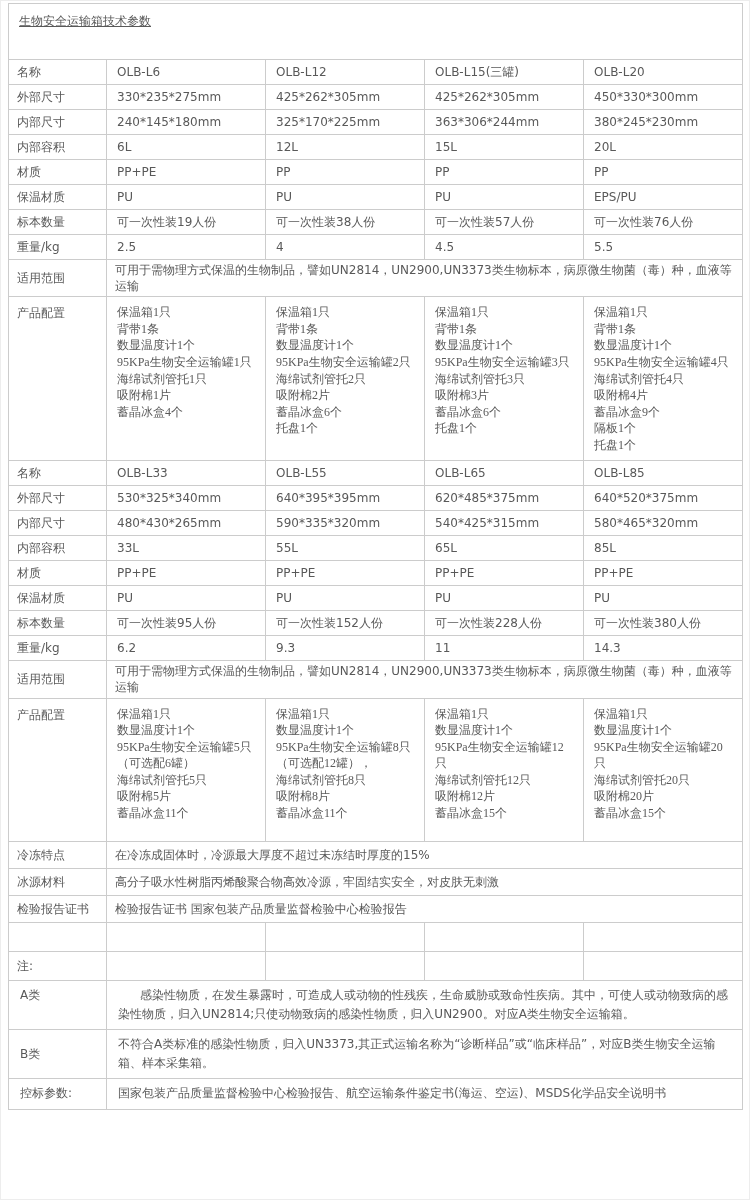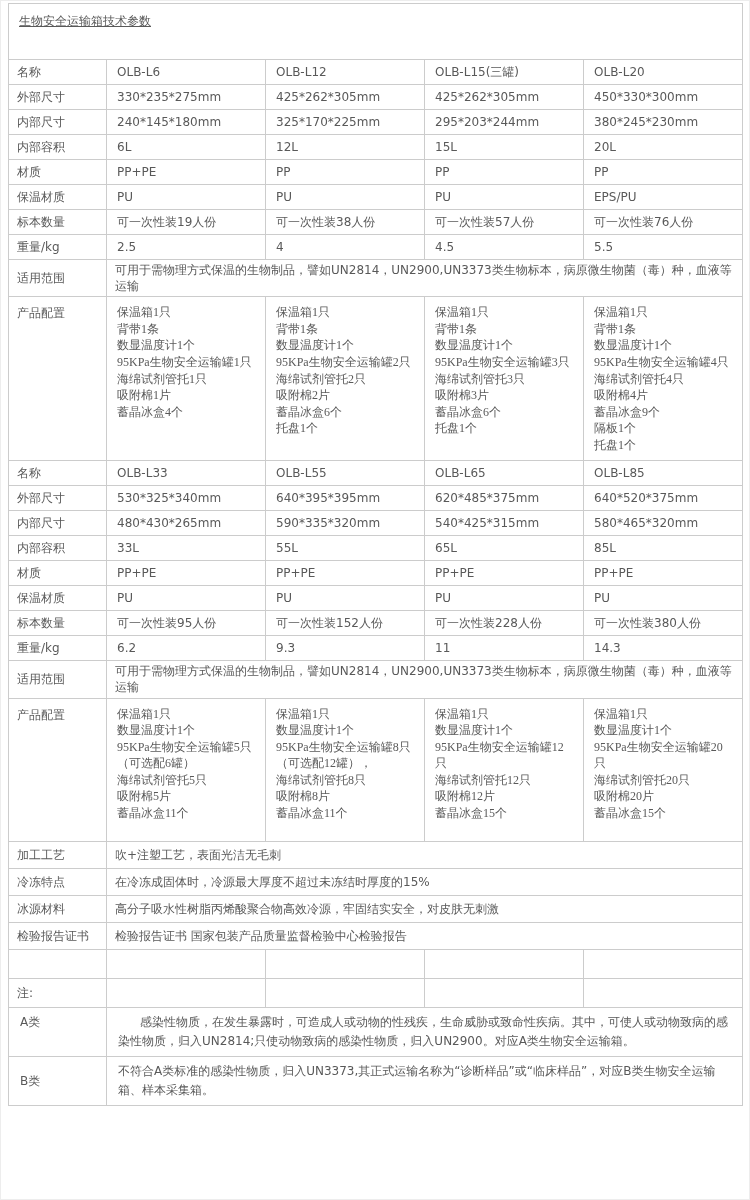--- a/index.html
+++ b/index.html
@@ -63,21 +63,21 @@
     <td class="lbl">外部尺寸</td>
     <td>330*235*275mm</td>
     <td>425*262*305mm</td>
     <td>425*262*305mm</td>
     <td>450*330*300mm</td>
   </tr>
   <tr class="r">
     <td class="lbl">内部尺寸</td>
     <td>240*145*180mm</td>
     <td>325*170*225mm</td>
-    <td>295*203*244mm</td>
+    <td>363*306*244mm</td>
     <td>380*245*230mm</td>
   </tr>
   <tr class="r">
     <td class="lbl">内部容积</td>
     <td>6L</td>
     <td>12L</td>
     <td>15L</td>
     <td>20L</td>
   </tr>
   <tr class="r">
@@ -230,24 +230,20 @@
 蓄晶冰盒15个</td>
     <td class="cfg">保温箱1只
 数显温度计1个
 95KPa生物安全运输罐20只
 海绵试剂管托20只
 吸附棉20片
 蓄晶冰盒15个</td>
   </tr>
 
   <tr class="f">
-    <td class="lbl">加工工艺</td>
-    <td class="span4" colspan="4">吹+注塑工艺，表面光洁无毛刺</td>
-  </tr>
-  <tr class="f">
     <td class="lbl">冷冻特点</td>
     <td class="span4" colspan="4">在冷冻成固体时，冷源最大厚度不超过未冻结时厚度的15%</td>
   </tr>
   <tr class="f">
     <td class="lbl">冰源材料</td>
     <td class="span4" colspan="4">高分子吸水性树脂丙烯酸聚合物高效冷源，牢固结实安全，对皮肤无刺激</td>
   </tr>
   <tr class="f">
     <td class="lbl">检验报告证书</td>
     <td class="span4" colspan="4">检验报告证书 国家包装产品质量监督检验中心检验报告</td>
@@ -270,15 +266,19 @@
   </tr>
 
   <tr class="note">
     <td class="lbl top">A类</td>
     <td class="span4 indent" colspan="4">感染性物质，在发生暴露时，可造成人或动物的性残疾，生命威胁或致命性疾病。其中，可使人或动物致病的感染性物质，归入UN2814;只使动物致病的感染性物质，归入UN2900。对应A类生物安全运输箱。</td>
   </tr>
   <tr class="note">
     <td class="lbl">B类</td>
     <td class="span4" colspan="4">不符合A类标准的感染性物质，归入UN3373,其正式运输名称为“诊断样品”或“临床样品”，对应B类生物安全运输箱、样本采集箱。</td>
   </tr>
+  <tr class="note">
+    <td class="lbl">控标参数:</td>
+    <td class="span4" colspan="4">国家包装产品质量监督检验中心检验报告、航空运输条件鉴定书(海运、空运)、MSDS化学品安全说明书</td>
+  </tr>
 
   </tbody>
 </table>
 
 </body></html>

